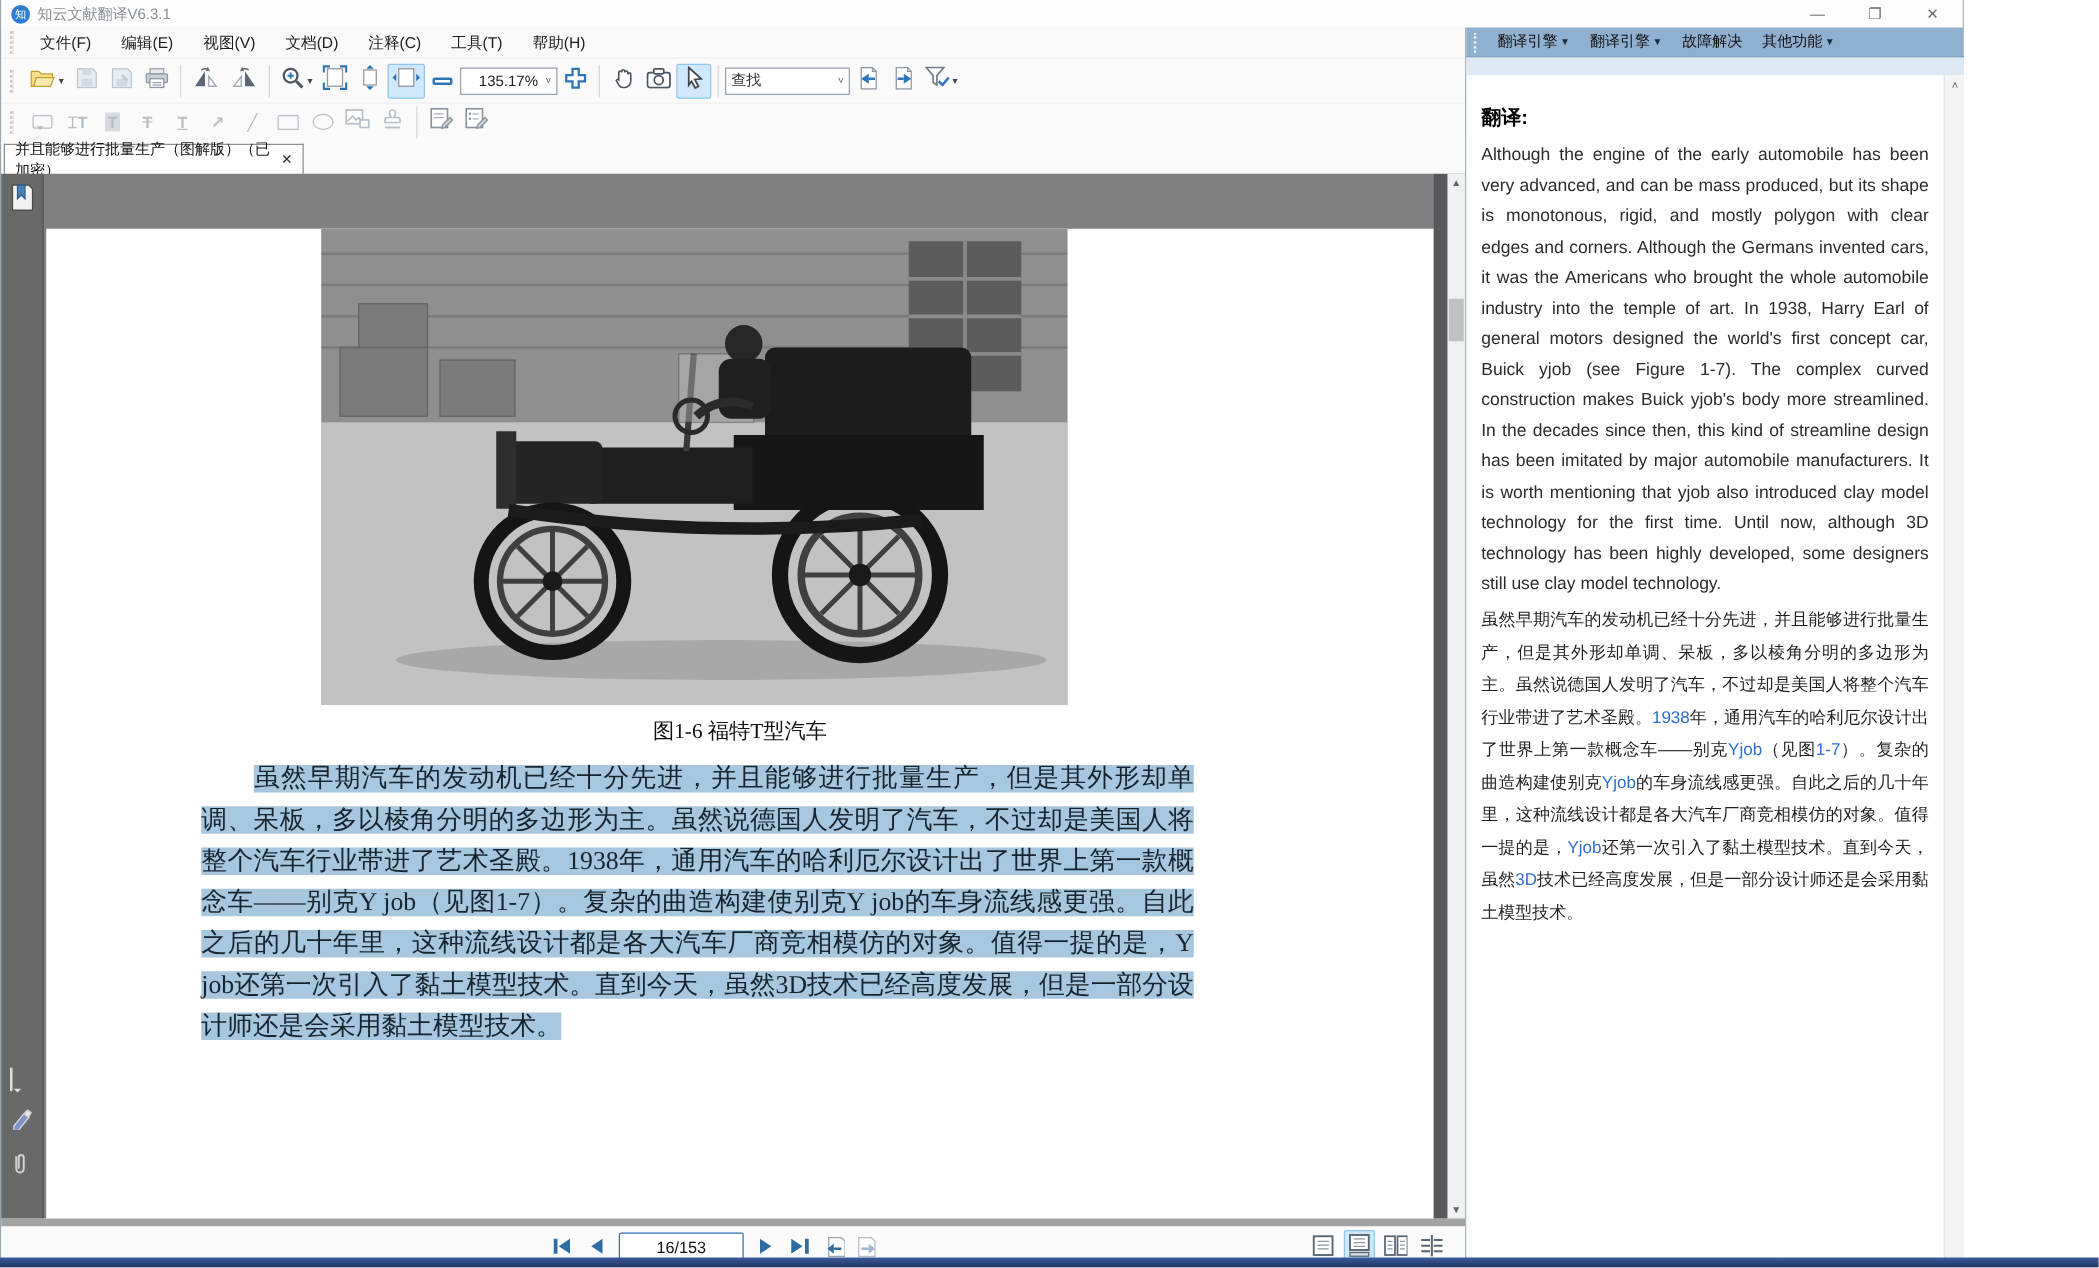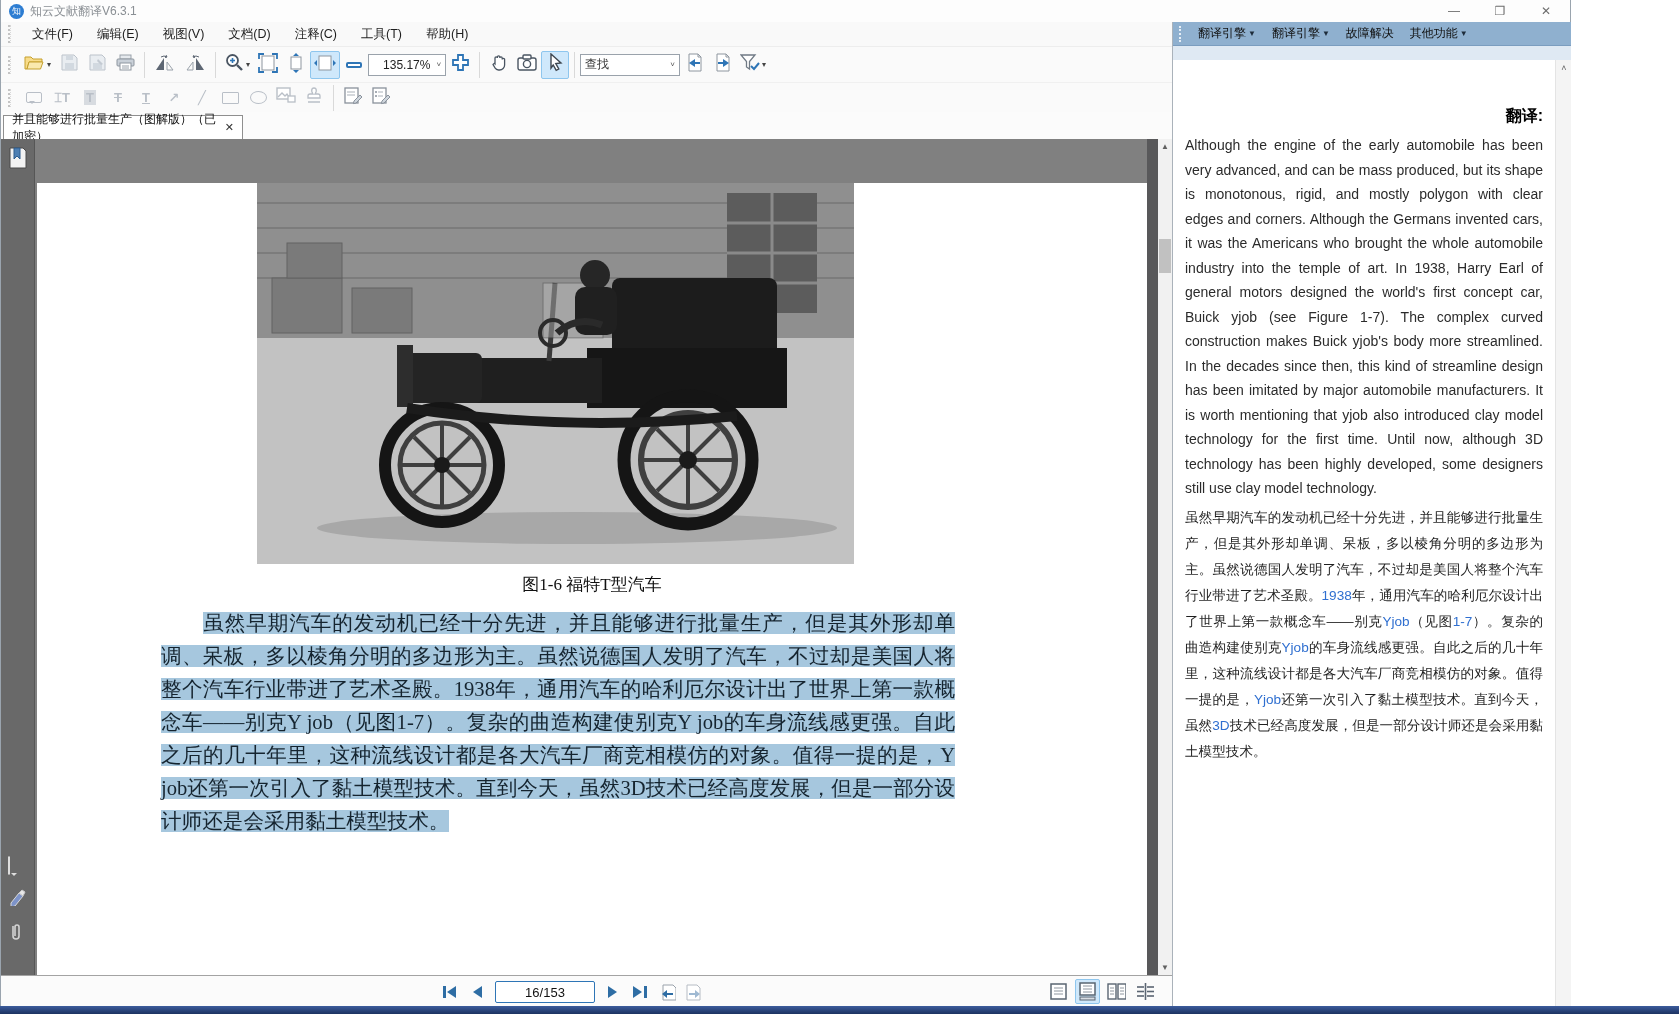--- a/index.html
+++ b/index.html
@@ -81,42 +81,42 @@
   .photo{position:absolute;left:220px;top:0;width:597px;height:381px;background:#bdbdbd;}
   .caption{position:absolute;left:0;top:390px;width:1110px;text-align:center;
            font-family:"Liberation Serif","DejaVu Serif",serif;font-size:17px;color:#111;}
   .docpara{position:absolute;left:124px;top:424px;width:794px;
            font-family:"Liberation Serif","DejaVu Serif",serif;font-size:20.6px;line-height:33px;
            text-align:justify;text-indent:2.05em;color:#15242f;margin:0;}
   .docpara .hl{background:#a6c7de;box-decoration-break:clone;-webkit-box-decoration-break:clone;}
 
   
   .bottombar{position:absolute;left:0;top:975px;width:1171px;height:32px;background:#fbfbfb;
-             border-top:1px solid #a3a3a3;}
+             border-top:6px solid #a3a3a3;}
   .pagination{position:absolute;left:440px;top:0;height:32px;display:flex;align-items:center;gap:9px;}
   .pg-btn{display:flex;align-items:center;justify-content:center;width:18px;height:18px;}
   .page-input{width:100px;height:22px;border:1px solid #2e75b6;border-radius:2px;text-align:center;
               font-size:13px;color:#111;outline:none;background:#fff;}
   .layout-icons{position:absolute;right:14px;top:3px;display:flex;gap:4px;}
   .layout-btn{width:25px;height:25px;display:flex;align-items:center;justify-content:center;
               border:1px solid transparent;border-radius:2px;}
   .layout-btn.active{background:#cfe8fb;border-color:#8ec6ee;}
 
   
   .rpanel{position:absolute;left:1171px;top:22px;width:399px;height:985px;background:#ffffff;
           border-left:1px solid #aab2ba;}
   .rp-menubar{position:absolute;left:0;top:0;width:100%;height:24px;background:#8fb0cf;
               border-bottom:1px solid #7b9dbf;display:flex;align-items:center;font-size:12px;color:#101010;}
   .rp-grip{width:3px;height:16px;border-left:2px dotted #e6eef6;margin:0 8px 0 6px;}
   .rp-item{padding:16px 8px;display:flex;align-items:center;gap:2px;}
   .rp-caret{font-size:8px;color:#1d2b3a;}
   .rp-band{position:absolute;left:0;top:24px;width:100%;height:14px;background:#dfe9f3;}
   .rp-content{position:absolute;left:12px;top:38px;width:358px;height:940px;overflow:hidden;}
   .rp-h{font-size:16px;font-weight:bold;color:#000;margin:48px 0 6px 0;}
-  .rp-h.first{margin-top:46px;text-align:right;}
+  .rp-h.first{margin-top:24px;}
   .rp-hint{font-size:10.5px;font-weight:normal;color:#9a9a9a;margin-left:4px;}
   .rp-entext{font-size:14px;line-height:24.5px;text-align:justify;color:#2b2b2b;margin:0;}
   .rp-cntext{font-size:13.6px;line-height:26px;text-align:justify;color:#1f1f1f;margin:4px 0 0 0;}
   .rp-scroll{position:absolute;right:0;top:38px;width:16px;height:947px;background:#f4f4f4;border-left:1px solid #e4e4e4;}
   .rp-scroll .arr{position:absolute;left:0;top:0;width:16px;height:16px;display:flex;align-items:center;
                   justify-content:center;color:#666;font-size:9px;}
 
   
   #taskbar{position:absolute;left:0;bottom:0;width:1679px;height:8px;
            background:linear-gradient(#3c5c9c,#1c3260);}

